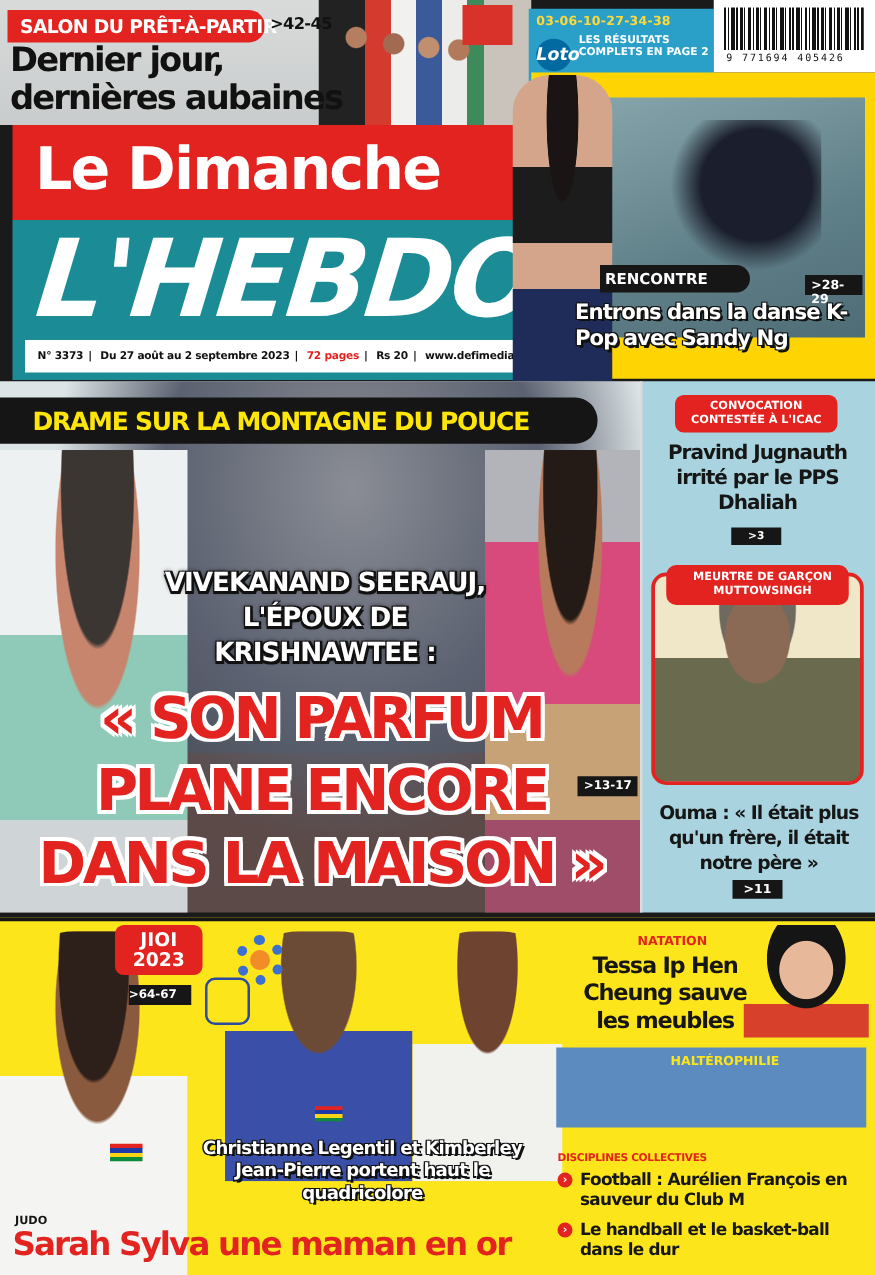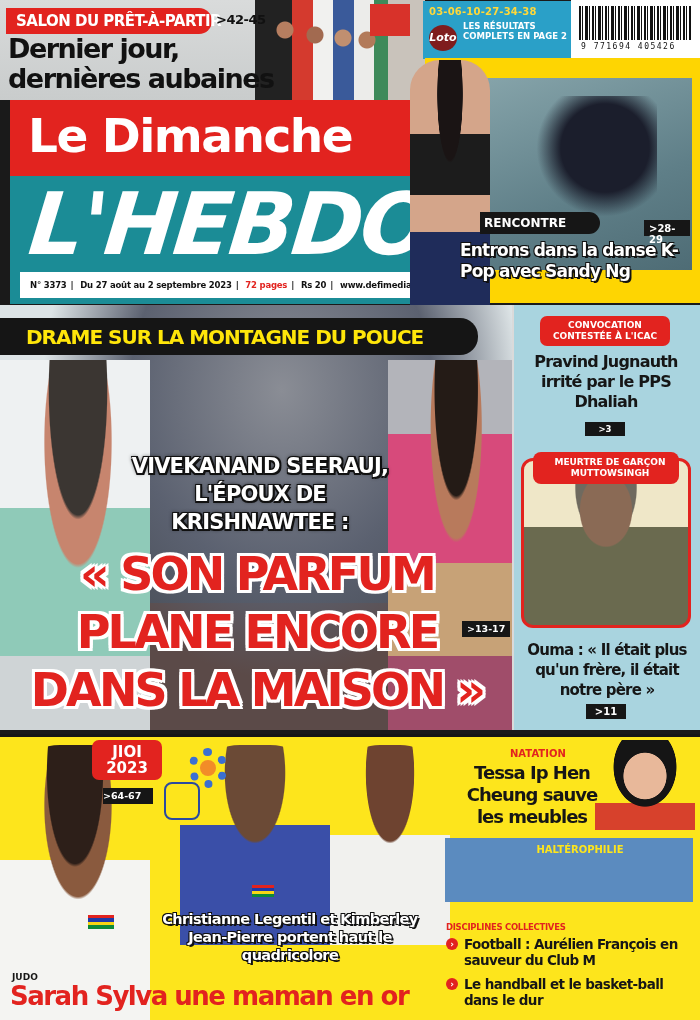--- a/index.html
+++ b/index.html
@@ -15,23 +15,23 @@
 
   #photo-salon { left: 255px; top: 0; width: 170px; height: 105px; background:
       radial-gradient(circle at 30px 30px, #b67e60 8px, transparent 9px),
       radial-gradient(circle at 60px 35px, #a26a50 8px, transparent 9px),
       radial-gradient(circle at 88px 38px, #c08f70 8px, transparent 9px),
       radial-gradient(circle at 112px 40px, #b27a5a 8px, transparent 9px),
       linear-gradient(90deg, #222 0 22%, #d43a2e 22% 34%, #f1f1ef 34% 46%, #3a5a9a 46% 58%, #ececea 58% 70%, #3e8a5a 70% 78%, #c9c3bb 78%);
   }
   #photo-salon .sign { position: absolute; left: 115px; top: 4px; width: 40px; height: 32px; background: #d8322a; }
 
-  #lotto-box { left: 423px; top: 1px; width: 148px; height: 58px; background: #2aa0c8; }
+  #lotto-box { left: 423px; top: 7px; width: 148px; height: 58px; background: #2aa0c8; }
   #lotto-numbers { left: 6px; top: 5px; color: #ffd83a; font-size: 10px; font-weight: bold; letter-spacing: 0.2px; white-space: nowrap; }
-  #loto-logo { left: 6px; top: 24px; width: 28px; height: 26px; border-radius: 50%; background: #7f1d1d; color: #fff; font-size: 11px; font-style: italic; font-weight: bold; text-align: center; line-height: 26px; }
+  #loto-logo { left: 6px; top: 24px; width: 28px; height: 26px; border-radius: 50%; background: #0369a1; color: #fff; font-size: 14px; font-style: italic; font-weight: bold; text-align: center; line-height: 26px; }
   #lotto-results { left: 40px; top: 20px; color: #fff; font-size: 8.5px; font-weight: bold; line-height: 10px; }
 
   #barcode-box { left: 571px; top: 0; width: 129px; height: 58px; background: #fff; }
   #barcode-bars { left: 8px; top: 6px; width: 112px; height: 34px;
     background: repeating-linear-gradient(90deg, #111 0 2px, #fff 2px 3px, #111 3px 4px, #fff 4px 6px, #111 6px 9px, #fff 9px 10px, #111 10px 11px, #fff 11px 13px); }
   #barcode-number { left: 10px; top: 42px; font-family: "DejaVu Sans Mono", monospace; font-size: 8px; color: #111; letter-spacing: 1.5px; }
 
   
   #masthead-red { left: 10px; top: 100px; width: 410px; height: 76px; background: #e2231f; }
   #masthead-title-top { left: 28px; top: 108px; color: #fff; font-size: 47px; font-weight: bold; letter-spacing: -1.5px; line-height: 56px; }

